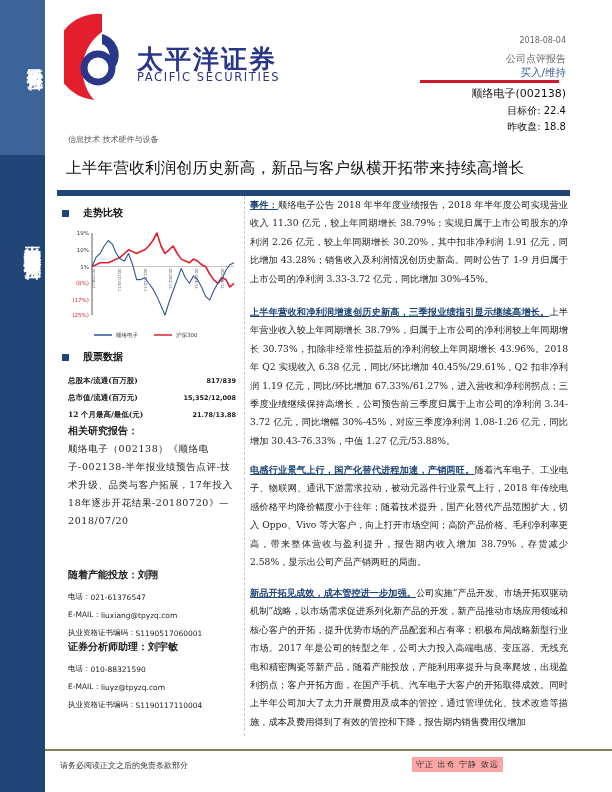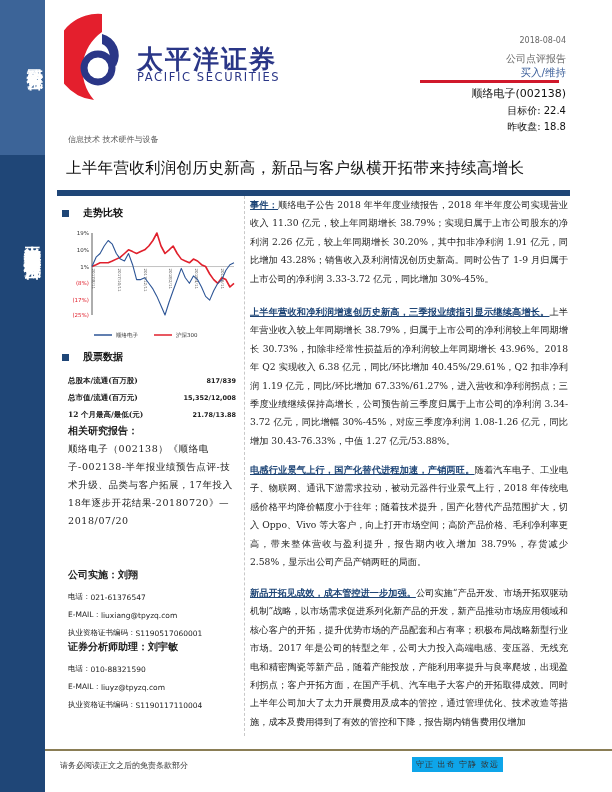--- a/index.html
+++ b/index.html
@@ -51,21 +51,21 @@
   
   .vdiv { position: absolute; left: 244px; top: 196px; width: 0; height: 540px; border-left: 1px dashed #c8c8c8; }
 
   
   .right { position: absolute; left: 250px; width: 318px; font-size: 9.2px; line-height: 18.4px; text-align: justify; color: #222; }
   .right .lead { color: #1f4677; font-weight: bold; text-decoration: underline; }
 
   
   .foot-line { position: absolute; left: 45px; top: 749px; width: 567px; height: 2px; background: #8a7d55; }
   .foot-left { position: absolute; left: 60px; top: 760px; font-size: 8px; color: #333; }
-  .foot-right { position: absolute; left: 412px; top: 757px; font-size: 8px; color: #333; background: #0ea5e9; padding: 2px 4px; letter-spacing: 1px; }
+  .foot-right { position: absolute; left: 412px; top: 757px; font-size: 8px; color: #333; background: #fca5a5; padding: 2px 4px; letter-spacing: 1px; }
 </style>
 </head>
 <body>
 
 <div class="side-top"></div>
 <div class="side-bottom"></div>
 <div class="vtext top">公司研究报告</div>
 <div class="vtext bottom">太平洋证券股份有限公司证券研究报告</div>
 
 <svg class="logo" viewBox="0 0 60 90">
@@ -130,21 +130,21 @@
   <div class="row">
       <span>12 个月最高/最低(元)</span>
       <span class="v">21.78/13.88</span>
     </div>
 </div>
 
 <div class="related-head">相关研究报告：</div>
 <div class="related-body">顺络电子（002138）《顺络电子-002138-半年报业绩预告点评-技术升级、品类与客户拓展，17年投入18年逐步开花结果-20180720》—2018/07/20</div>
 
 <div class="analyst" style="top:568px">
-  <div class="name">公司实施：刘翔</div>
+  <div class="name">随着产能投放：刘翔</div>
   <div class="line">
       <span>电话：</span>
       <span class="v">021-61376547</span>
     </div>
   <div class="line">
       <span class="v">E-MAIL：</span>
       <span class="v">liuxiang@tpyzq.com</span>
     </div>
   <div class="line">
       <span>执业资格证书编码：</span>

